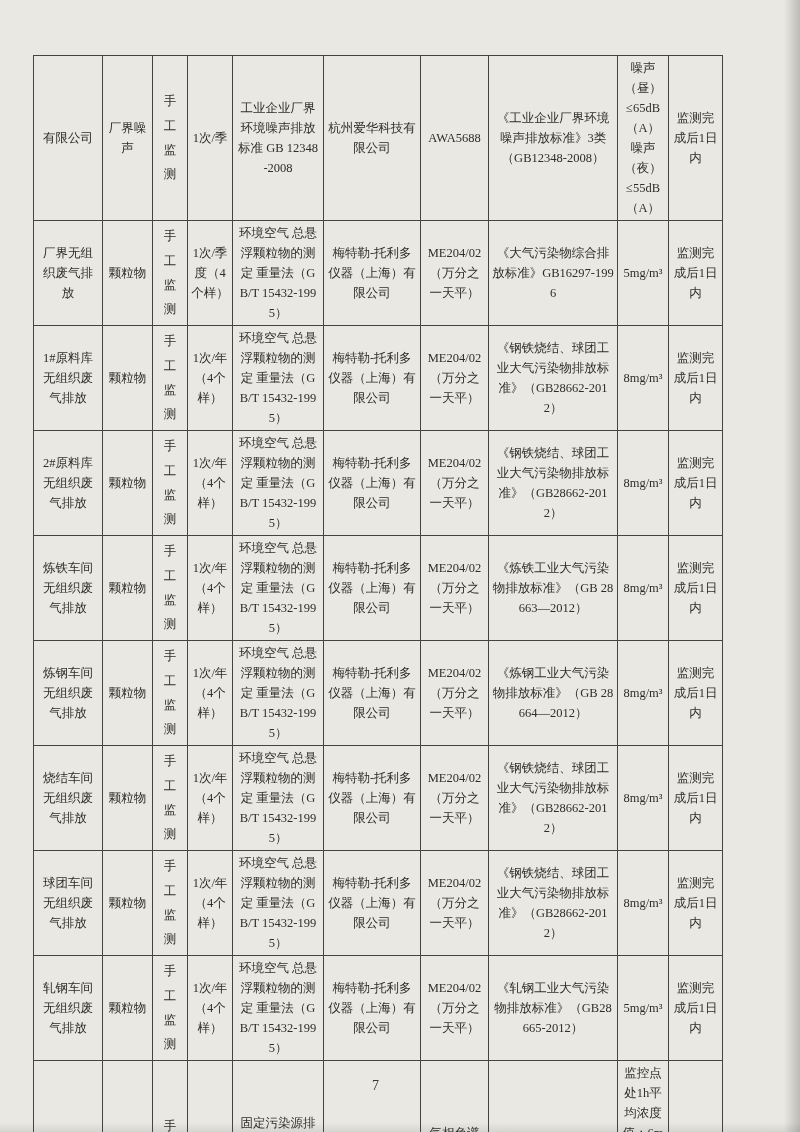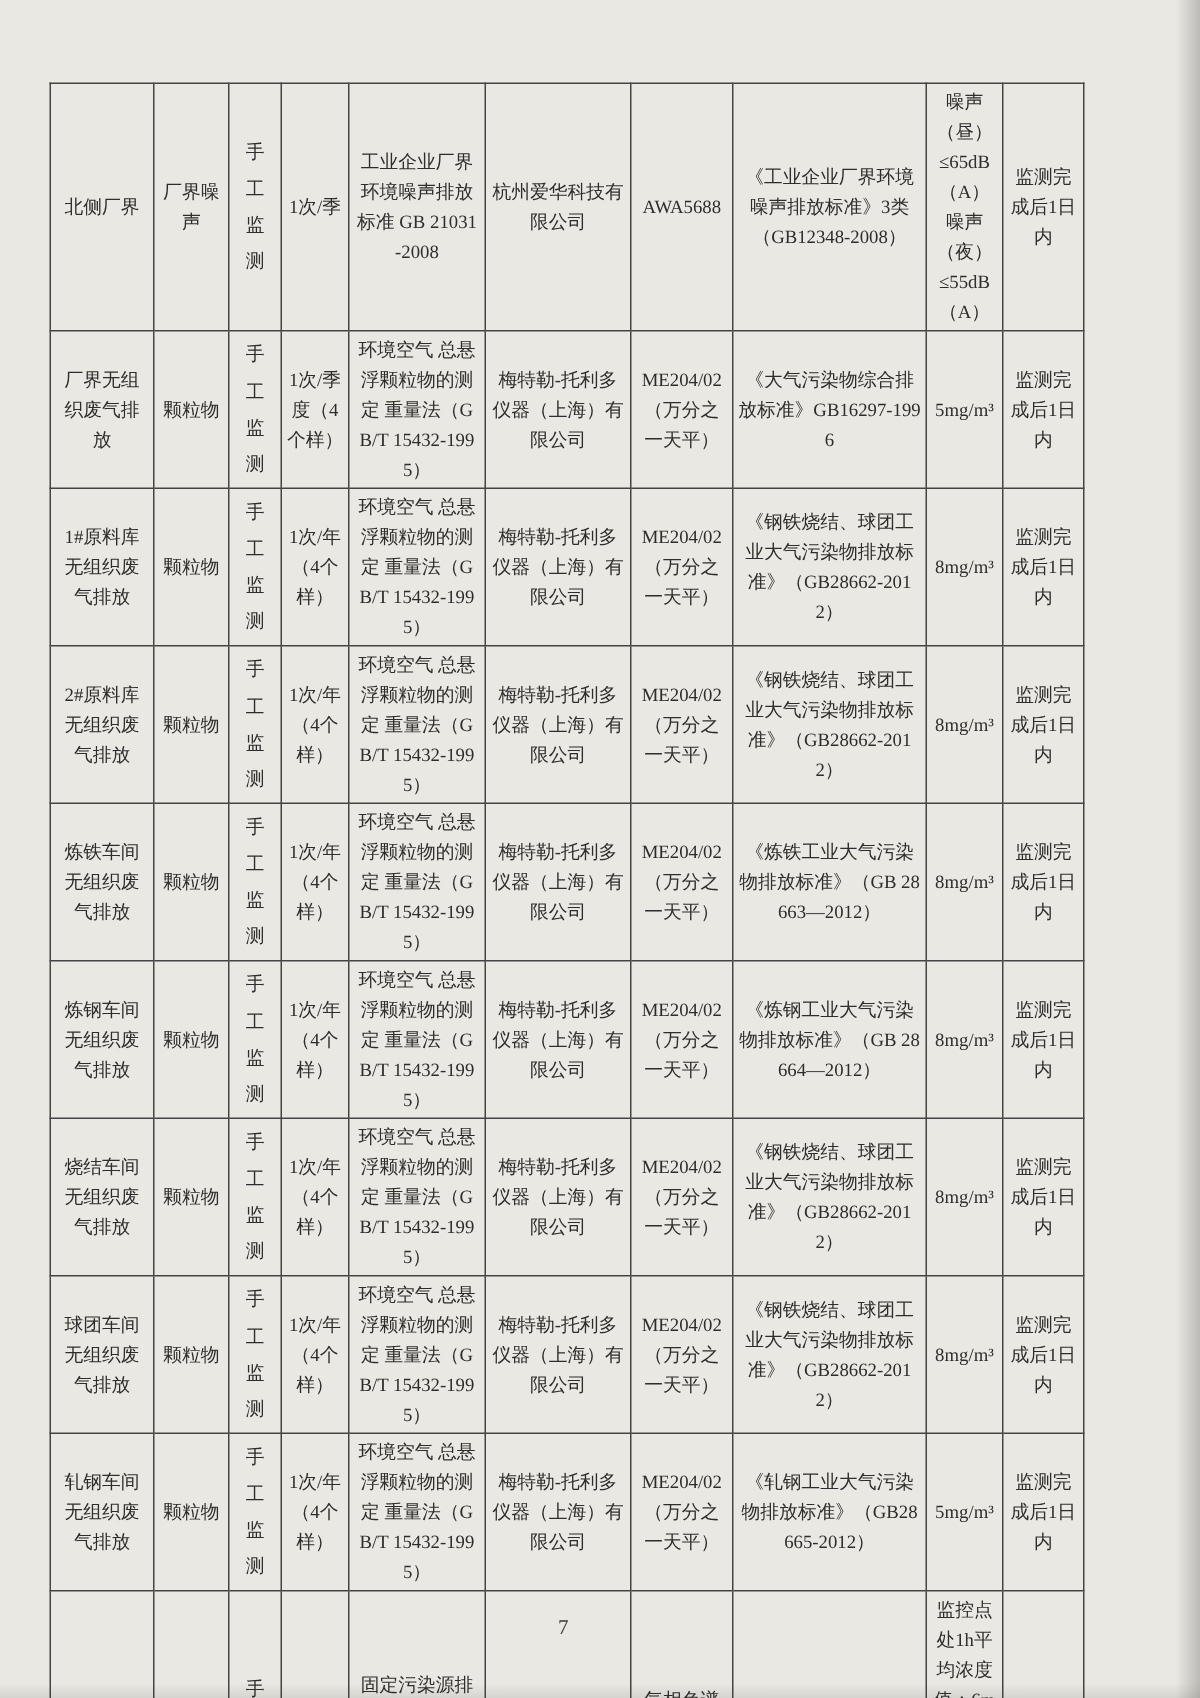--- a/index.html
+++ b/index.html
@@ -93,25 +93,25 @@
       <col style="width:45px">
       <col style="width:91px">
       <col style="width:97px">
       <col style="width:68px">
       <col style="width:129px">
       <col style="width:51px">
       <col style="width:54px">
     </colgroup>
     <tbody id="rows">
         <tr>
-    <td><span>北侧厂界</span></td>
+    <td><span>有限公司</span></td>
     <td><span>厂界噪声</span></td>
     <td><span class="vtext">手工监测</span></td>
     <td><span>1次/季</span></td>
-    <td><span>工业企业厂界环境噪声排放标准 GB 21031-2008</span></td>
+    <td><span>工业企业厂界环境噪声排放标准 GB 12348-2008</span></td>
     <td><span>杭州爱华科技有限公司</span></td>
     <td><span>AWA5688</span></td>
     <td><span>《工业企业厂界环境噪声排放标准》3类（GB12348-2008）</span></td>
     <td><span>噪声（昼）≤65dB（A）噪声（夜）≤55dB（A）</span></td>
     <td><span>监测完成后1日内</span></td>
   </tr>
         <tr>
     <td><span>厂界无组织废气排放</span></td>
     <td><span>颗粒物</span></td>
     <td><span class="vtext">手工监测</span></td>

